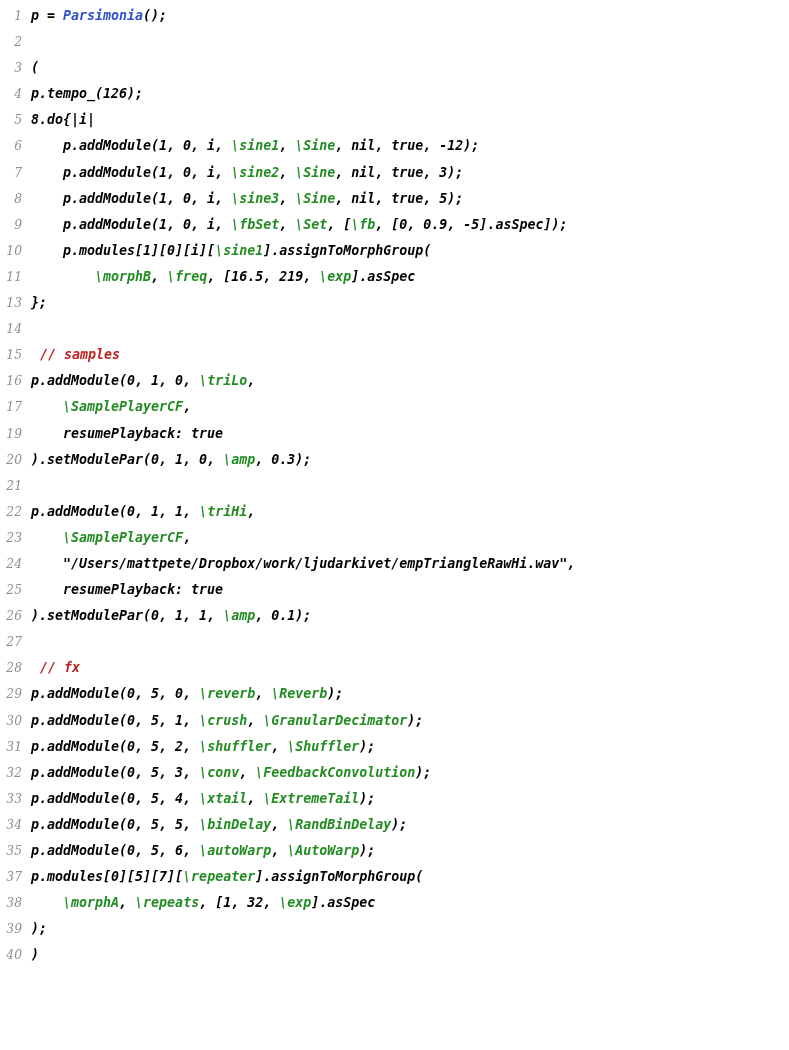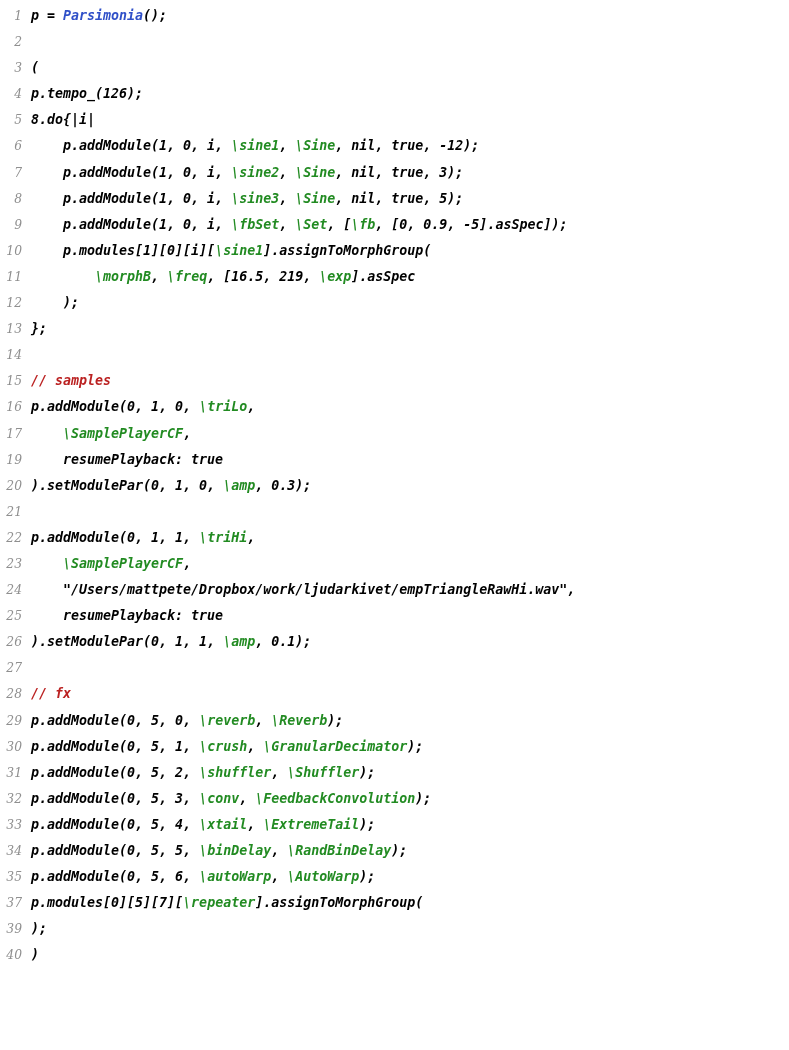--- a/index.html
+++ b/index.html
@@ -36,40 +36,39 @@
     font-size: 12.3px;
     font-weight: normal;
   }
   .code {
     white-space: pre;
     color: var(--c-plain, #000000);
   }
   .tok-plain   { color: var(--c-plain, #000000); }
   .tok-symbol  { color: var(--c-symbol, #228b22); text-align: center; }
   .tok-class   { color: var(--c-class, #3050c8); }
-  .tok-comment { color: var(--c-comment, #bb2222); }
+  .tok-comment { color: var(--c-comment, #bb2222); margin-left: 9px; }
 </style>
 </head>
 <body>
 
 <div class="page">
   <div class="listing">
     <div>
         <div class="line"><span class="lineno">1</span><span class="code"><span class="tok-plain">p = </span><span class="tok-class">Parsimonia</span><span class="tok-plain">();</span></span></div>
         <div class="line"><span class="lineno">2</span><span class="code"></span></div>
         <div class="line"><span class="lineno">3</span><span class="code"><span class="tok-plain">(</span></span></div>
         <div class="line"><span class="lineno">4</span><span class="code"><span class="tok-plain">p.tempo_(126);</span></span></div>
         <div class="line"><span class="lineno">5</span><span class="code"><span class="tok-plain">8.do{|i|</span></span></div>
         <div class="line"><span class="lineno">6</span><span class="code"><span class="tok-plain">    p.addModule(1, 0, i, </span><span class="tok-symbol">\sine1</span><span class="tok-plain">, </span><span class="tok-symbol">\Sine</span><span class="tok-plain">, nil, true, -12);</span></span></div>
         <div class="line"><span class="lineno">7</span><span class="code"><span class="tok-plain">    p.addModule(1, 0, i, </span><span class="tok-symbol">\sine2</span><span class="tok-plain">, </span><span class="tok-symbol">\Sine</span><span class="tok-plain">, nil, true, 3);</span></span></div>
         <div class="line"><span class="lineno">8</span><span class="code"><span class="tok-plain">    p.addModule(1, 0, i, </span><span class="tok-symbol">\sine3</span><span class="tok-plain">, </span><span class="tok-symbol">\Sine</span><span class="tok-plain">, nil, true, 5);</span></span></div>
         <div class="line"><span class="lineno">9</span><span class="code"><span class="tok-plain">    p.addModule(1, 0, i, </span><span class="tok-symbol">\fbSet</span><span class="tok-plain">, </span><span class="tok-symbol">\Set</span><span class="tok-plain">, [</span><span class="tok-symbol">\fb</span><span class="tok-plain">, [0, 0.9, -5].asSpec]);</span></span></div>
         <div class="line"><span class="lineno">10</span><span class="code"><span class="tok-plain">    p.modules[1][0][i][</span><span class="tok-symbol">\sine1</span><span class="tok-plain">].assignToMorphGroup(</span></span></div>
         <div class="line"><span class="lineno">11</span><span class="code"><span class="tok-plain">        </span><span class="tok-symbol">\morphB</span><span class="tok-plain">, </span><span class="tok-symbol">\freq</span><span class="tok-plain">, [16.5, 219, </span><span class="tok-symbol">\exp</span><span class="tok-plain">].asSpec</span></span></div>
-        <div class="line"><span class="lineno">12</span><span class="code"><span class="tok-plain">    );</span></span></div>
         <div class="line"><span class="lineno">13</span><span class="code"><span class="tok-plain">};</span></span></div>
         <div class="line"><span class="lineno">14</span><span class="code"></span></div>
         <div class="line"><span class="lineno">15</span><span class="code"><span class="tok-comment">// samples</span></span></div>
         <div class="line"><span class="lineno">16</span><span class="code"><span class="tok-plain">p.addModule(0, 1, 0, </span><span class="tok-symbol">\triLo</span><span class="tok-plain">,</span></span></div>
         <div class="line"><span class="lineno">17</span><span class="code"><span class="tok-plain">    </span><span class="tok-symbol">\SamplePlayerCF</span><span class="tok-plain">,</span></span></div>
         <div class="line"><span class="lineno">19</span><span class="code"><span class="tok-plain">    resumePlayback: true</span></span></div>
         <div class="line"><span class="lineno">20</span><span class="code"><span class="tok-plain">).setModulePar(0, 1, 0, </span><span class="tok-symbol">\amp</span><span class="tok-plain">, 0.3);</span></span></div>
         <div class="line"><span class="lineno">21</span><span class="code"></span></div>
         <div class="line"><span class="lineno">22</span><span class="code"><span class="tok-plain">p.addModule(0, 1, 1, </span><span class="tok-symbol">\triHi</span><span class="tok-plain">,</span></span></div>
         <div class="line"><span class="lineno">23</span><span class="code"><span class="tok-plain">    </span><span class="tok-symbol">\SamplePlayerCF</span><span class="tok-plain">,</span></span></div>
@@ -79,17 +78,18 @@
         <div class="line"><span class="lineno">27</span><span class="code"></span></div>
         <div class="line"><span class="lineno">28</span><span class="code"><span class="tok-comment">// fx</span></span></div>
         <div class="line"><span class="lineno">29</span><span class="code"><span class="tok-plain">p.addModule(0, 5, 0, </span><span class="tok-symbol">\reverb</span><span class="tok-plain">, </span><span class="tok-symbol">\Reverb</span><span class="tok-plain">);</span></span></div>
         <div class="line"><span class="lineno">30</span><span class="code"><span class="tok-plain">p.addModule(0, 5, 1, </span><span class="tok-symbol">\crush</span><span class="tok-plain">, </span><span class="tok-symbol">\GranularDecimator</span><span class="tok-plain">);</span></span></div>
         <div class="line"><span class="lineno">31</span><span class="code"><span class="tok-plain">p.addModule(0, 5, 2, </span><span class="tok-symbol">\shuffler</span><span class="tok-plain">, </span><span class="tok-symbol">\Shuffler</span><span class="tok-plain">);</span></span></div>
         <div class="line"><span class="lineno">32</span><span class="code"><span class="tok-plain">p.addModule(0, 5, 3, </span><span class="tok-symbol">\conv</span><span class="tok-plain">, </span><span class="tok-symbol">\FeedbackConvolution</span><span class="tok-plain">);</span></span></div>
         <div class="line"><span class="lineno">33</span><span class="code"><span class="tok-plain">p.addModule(0, 5, 4, </span><span class="tok-symbol">\xtail</span><span class="tok-plain">, </span><span class="tok-symbol">\ExtremeTail</span><span class="tok-plain">);</span></span></div>
         <div class="line"><span class="lineno">34</span><span class="code"><span class="tok-plain">p.addModule(0, 5, 5, </span><span class="tok-symbol">\binDelay</span><span class="tok-plain">, </span><span class="tok-symbol">\RandBinDelay</span><span class="tok-plain">);</span></span></div>
         <div class="line"><span class="lineno">35</span><span class="code"><span class="tok-plain">p.addModule(0, 5, 6, </span><span class="tok-symbol">\autoWarp</span><span class="tok-plain">, </span><span class="tok-symbol">\AutoWarp</span><span class="tok-plain">);</span></span></div>
         <div class="line"><span class="lineno">37</span><span class="code"><span class="tok-plain">p.modules[0][5][7][</span><span class="tok-symbol">\repeater</span><span class="tok-plain">].assignToMorphGroup(</span></span></div>
+        <div class="line"><span class="lineno">38</span><span class="code"><span class="tok-plain">    </span><span class="tok-symbol">\morphA</span><span class="tok-plain">, </span><span class="tok-symbol">\repeats</span><span class="tok-plain">, [1, 32, </span><span class="tok-symbol">\exp</span><span class="tok-plain">].asSpec</span></span></div>
         <div class="line"><span class="lineno">39</span><span class="code"><span class="tok-plain">);</span></span></div>
         <div class="line"><span class="lineno">40</span><span class="code"><span class="tok-plain">)</span></span></div>
       </div>
   </div>
 </div>
 
 </body></html>

